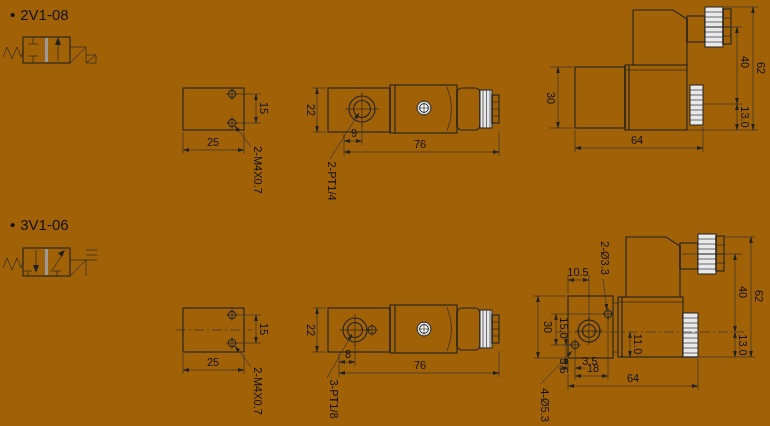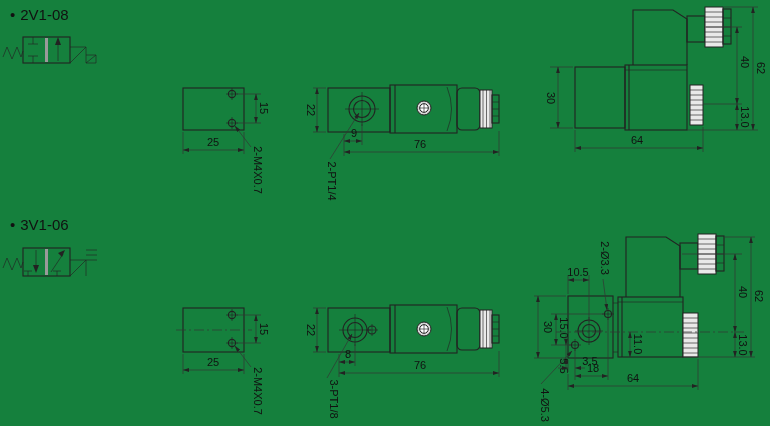--- a/index.html
+++ b/index.html
@@ -1,16 +1,16 @@
 <!DOCTYPE html>
 <html><head>
 <meta charset="utf-8">
 <style>
   html,body{margin:0;padding:0;background:#fff;}
-  #stage{position:relative;width:770px;height:426px;background:#15803d;overflow:hidden;}
+  #stage{position:relative;width:770px;height:426px;background:#a16207;overflow:hidden;}
   svg{position:absolute;top:0;left:0;}
   text{font-family:"Liberation Sans","DejaVu Sans",sans-serif;font-size:11px;fill:#111;}
   .title-text{font-size:15px;fill:#111;}
   .outline{stroke:#222;stroke-width:1.1;fill:none;}
   .thin{stroke:#222;stroke-width:0.65;fill:none;}
   .dim{stroke:#333;stroke-width:0.7;fill:none;}
   .cl{stroke:#333;stroke-width:0.7;fill:none;stroke-dasharray:10 3 2 3;}
   .rib{fill:#e9e9e9;stroke:#222;stroke-width:1;}
   .screwring{fill:#d7d7d7;stroke:#222;stroke-width:1;}
   .graybar{stroke:#9a9a9a;stroke-width:3;}

